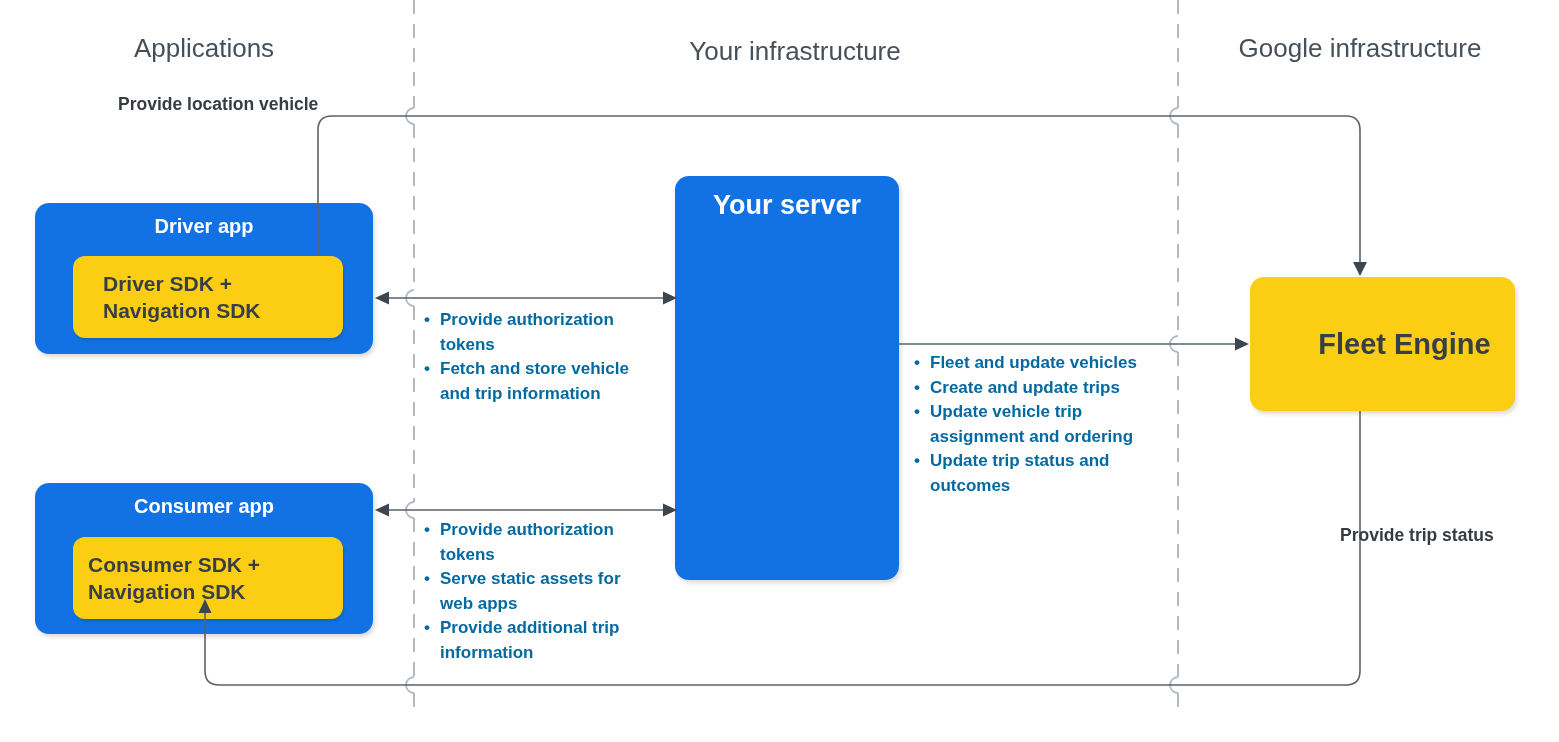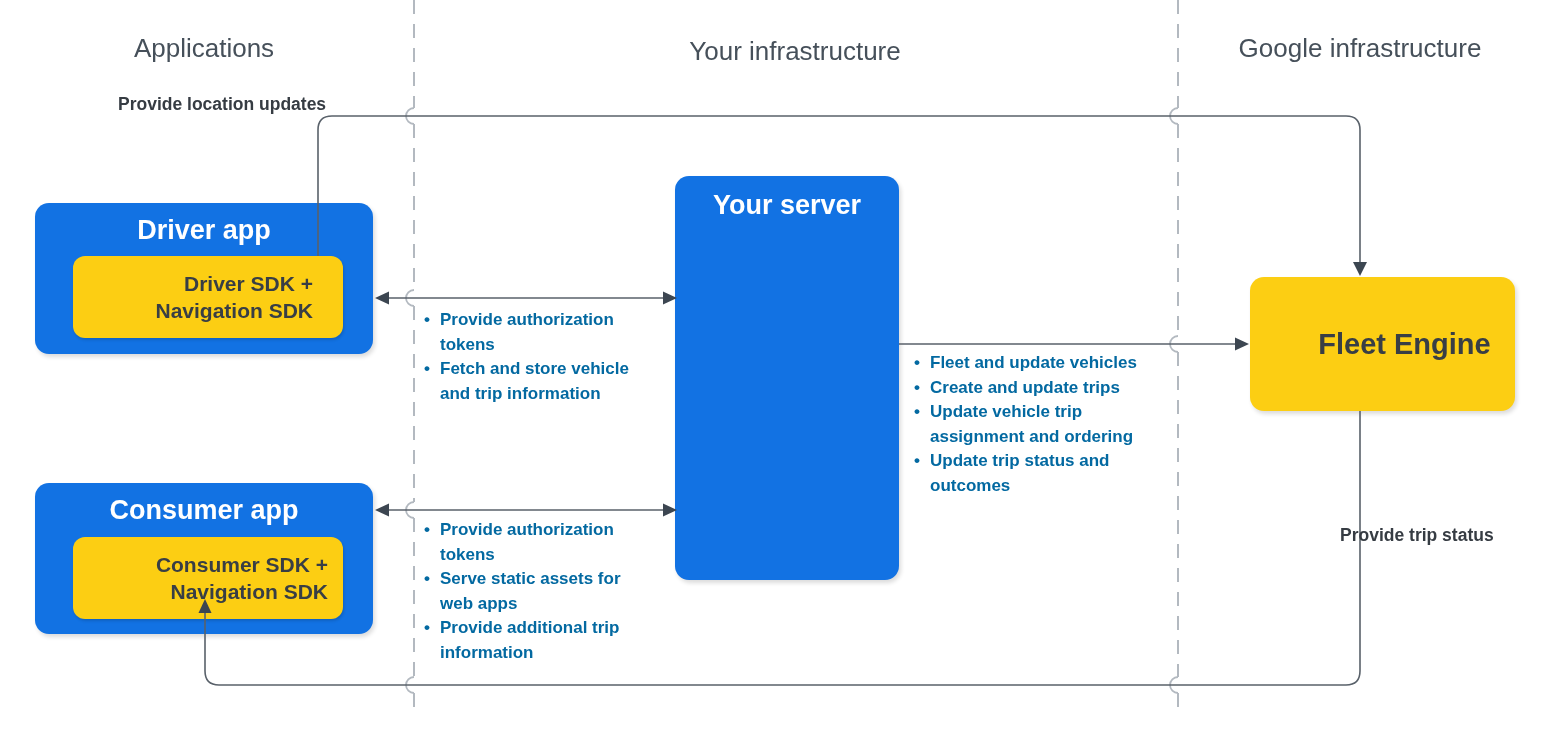--- a/index.html
+++ b/index.html
@@ -5,26 +5,26 @@
   html,body{margin:0;padding:0;background:#ffffff;}
   body{font-family:"Liberation Sans", sans-serif;}
   .stage{position:relative;width:1559px;height:742px;overflow:hidden;background:#ffffff;}
 
   .col-header{position:absolute;font-size:26px;font-weight:400;color:#46505a;text-align:center;width:320px;}
   .edge-label{position:absolute;font-size:17.5px;font-weight:700;color:#363c43;white-space:nowrap;}
 
   .box{position:absolute;border-radius:14px;box-shadow:2px 3px 4px rgba(0,0,0,0.14);}
   .box-blue{background:#1272e3;}
   .box-yellow{background:#fcce13;}
-  .app-title{margin-top:12px;text-align:center;font-size:27px;font-weight:700;color:#ffffff;}
+  .app-title{margin-top:12px;text-align:center;font-size:20px;font-weight:700;color:#ffffff;}
   .server-title{margin-top:14px;text-align:center;font-size:27px;font-weight:700;color:#ffffff;}
   .sdk-box{position:absolute;left:38px;top:53px;width:270px;height:82px;border-radius:12px;
            background:#fcce13;display:flex;align-items:center;justify-content:center;
            box-shadow:1px 2px 3px rgba(0,0,0,0.15);}
-  .sdk-box span{display:block;width:210px;text-align:right;font-size:21px;line-height:27px;
+  .sdk-box span{display:block;width:210px;text-align:left;font-size:21px;line-height:27px;
            font-weight:700;color:#383e45;}
   .fleet{display:flex;align-items:center;justify-content:center;}
   .fleet span{font-size:29px;font-weight:700;color:#383e45;}
 
   ul.bullets{position:absolute;margin:0;padding:0;list-style:none;
              font-size:17px;line-height:24.5px;font-weight:700;color:#0369a1;}
   ul.bullets li{position:relative;padding-left:16px;}
   ul.bullets li::before{content:"\2022";position:absolute;left:0;top:0;}
 
   svg.wires{position:absolute;left:0;top:0;pointer-events:none;}
@@ -101,21 +101,21 @@
       <path class="wire" d="M899 344 H1236"></path>
       <polygon class="ahead" points="1249,344 1235,337.5 1235,350.5"></polygon>
     </g>
 
     <g>
       <path class="wire" d="M1360 411 V671 Q1360 685 1346 685 H219 Q205 685 205 671 V612"></path>
       <polygon class="ahead" points="205,599 198.5,613 211.5,613"></polygon>
     </g>
   </svg>
 
-  <div class="edge-label" style="left:118px;top:94px;">Provide location updates</div>
+  <div class="edge-label" style="left:118px;top:94px;">Provide location vehicle</div>
   <div class="edge-label" style="left:1340px;top:525px;text-align:right;">Provide trip status</div>
 
   <ul class="bullets" style="left:424px;top:308px;width:212px;">
       <li>Provide authorization tokens</li>
       <li>Fetch and store vehicle and trip information</li>
     </ul>
   <ul class="bullets" style="left:424px;top:518px;width:212px;">
       <li>Provide authorization tokens</li>
       <li>Serve static assets for web apps</li>
       <li>Provide additional trip information</li>

